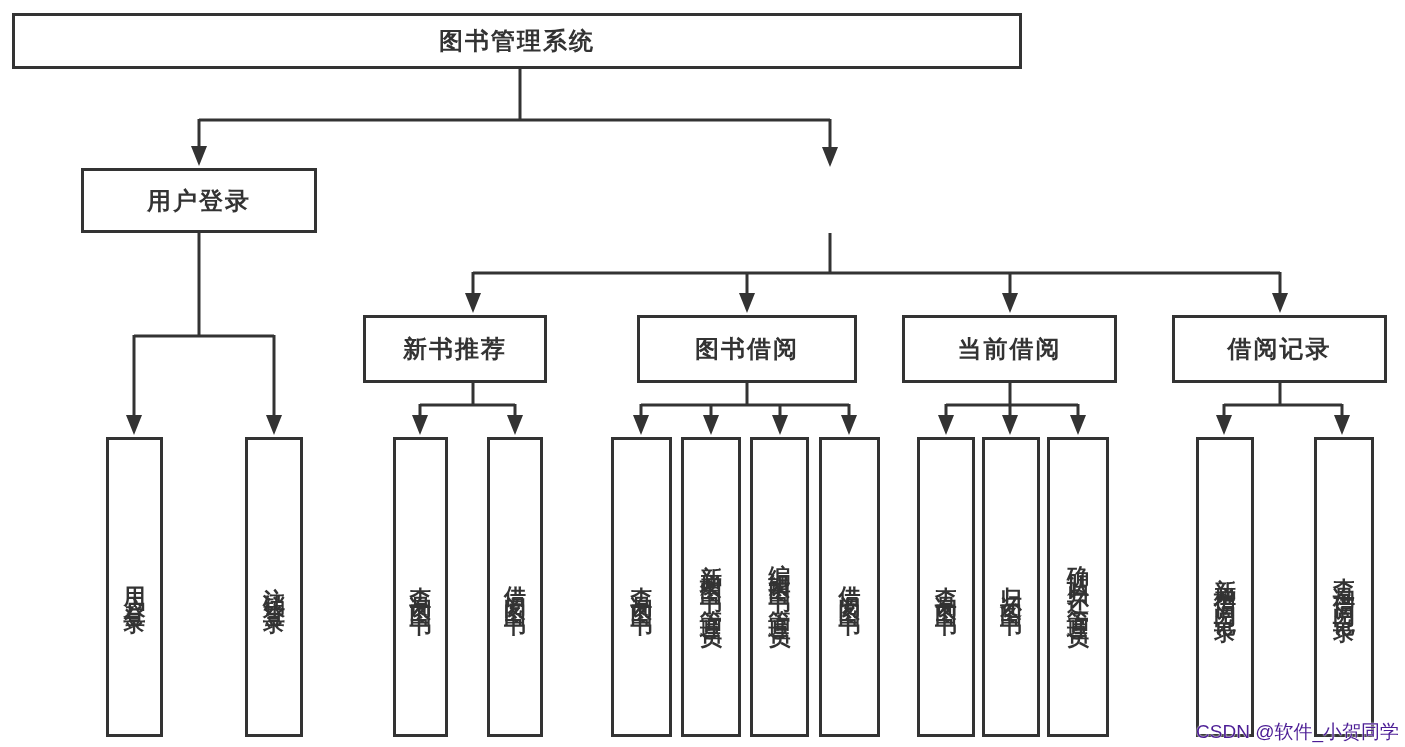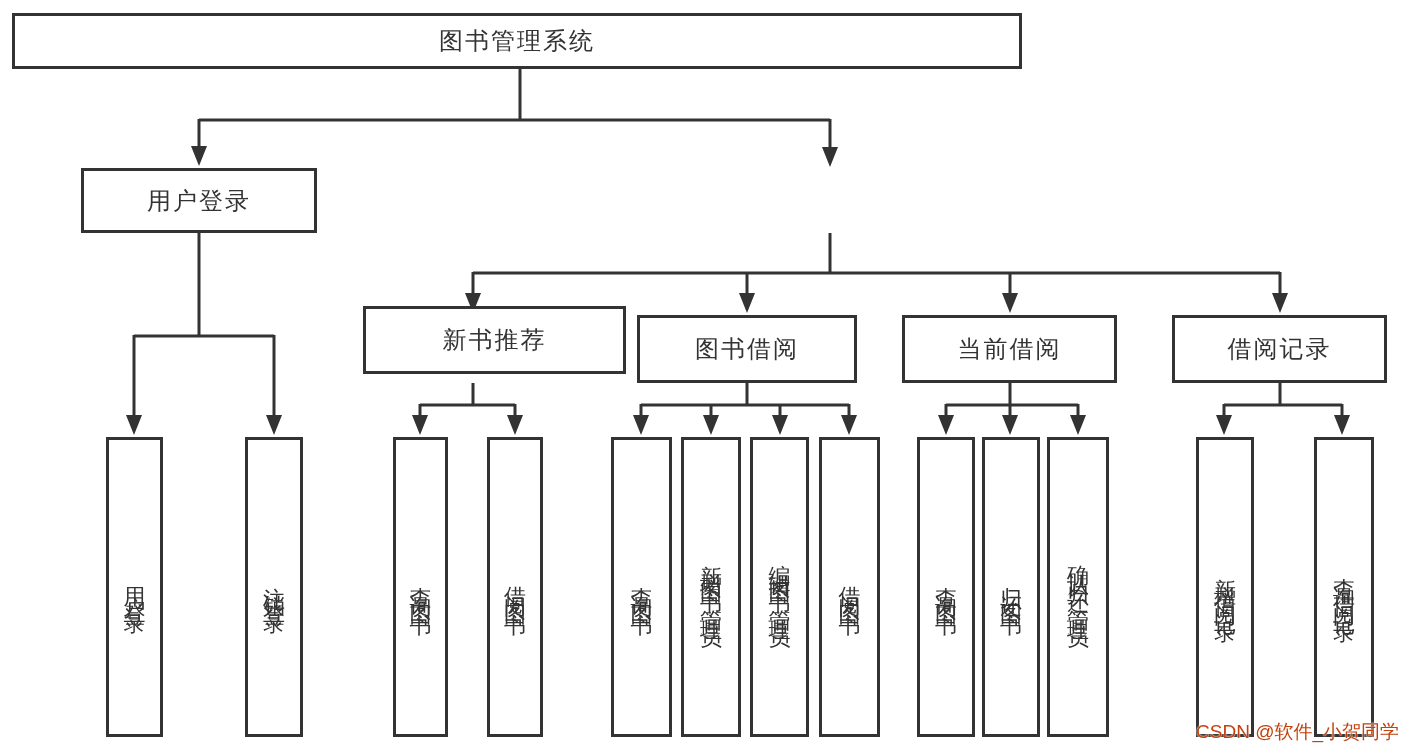--- a/index.html
+++ b/index.html
@@ -14,34 +14,35 @@
   .node{
     position:absolute;
     box-sizing:border-box;
     background:#ffffff;
     border:3px solid #333333;
     color:#333333;
     display:flex;
     align-items:center;
     justify-content:center;
     z-index:2;
+    font-weight:bold;
   }
   .h{font-size:24px;letter-spacing:2px;white-space:nowrap;}
   .v{
     writing-mode:vertical-rl;
     text-orientation:mixed;
     font-size:22px;
     letter-spacing:9px;
     line-height:1;
   }
   #watermark{
     position:absolute;
     right:6px;bottom:2px;
     font-size:19px;
-    color:#c2410c;
+    color:#4c1d95;
     text-shadow:0 0 2px #ffffff, 0 0 1px #ffffff;
     z-index:5;
     white-space:nowrap;
   }
 </style>
 </head>
 <body>
 
 <div id="canvas">
 
@@ -111,21 +112,21 @@
       <polygon points="1070,415 1086,415 1078,435"></polygon>
       <polygon points="1216,415 1232,415 1224,435"></polygon>
       <polygon points="1334,415 1350,415 1342,435"></polygon>
     </g>
   </svg>
 
   <div class="node h" style="left:12px;top:13px;width:1010px;height:56px">图书管理系统</div>
 
   <div class="node h" style="left:81px;top:168px;width:236px;height:65px">用户登录</div>
 
-  <div class="node h" style="left:363px;top:306px;width:263px;height:68px">新书推荐</div>
+  <div class="node h" style="left:363px;top:315px;width:184px;height:68px">新书推荐</div>
   <div class="node h" style="left:902px;top:315px;width:215px;height:68px">当前借阅</div>
   <div class="node h" style="left:637px;top:315px;width:220px;height:68px">图书借阅</div>
   <div class="node h" style="left:1172px;top:315px;width:215px;height:68px">借阅记录</div>
 
   <div class="node v" style="left:106px;top:437px;width:57px;height:300px">用户登录</div>
   <div class="node v" style="left:245px;top:437px;width:58px;height:300px">注销登录</div>
 
   <div class="node v" style="left:393px;top:437px;width:55px;height:300px">查询图书</div>
   <div class="node v" style="left:487px;top:437px;width:56px;height:300px">借阅图书</div>
 

